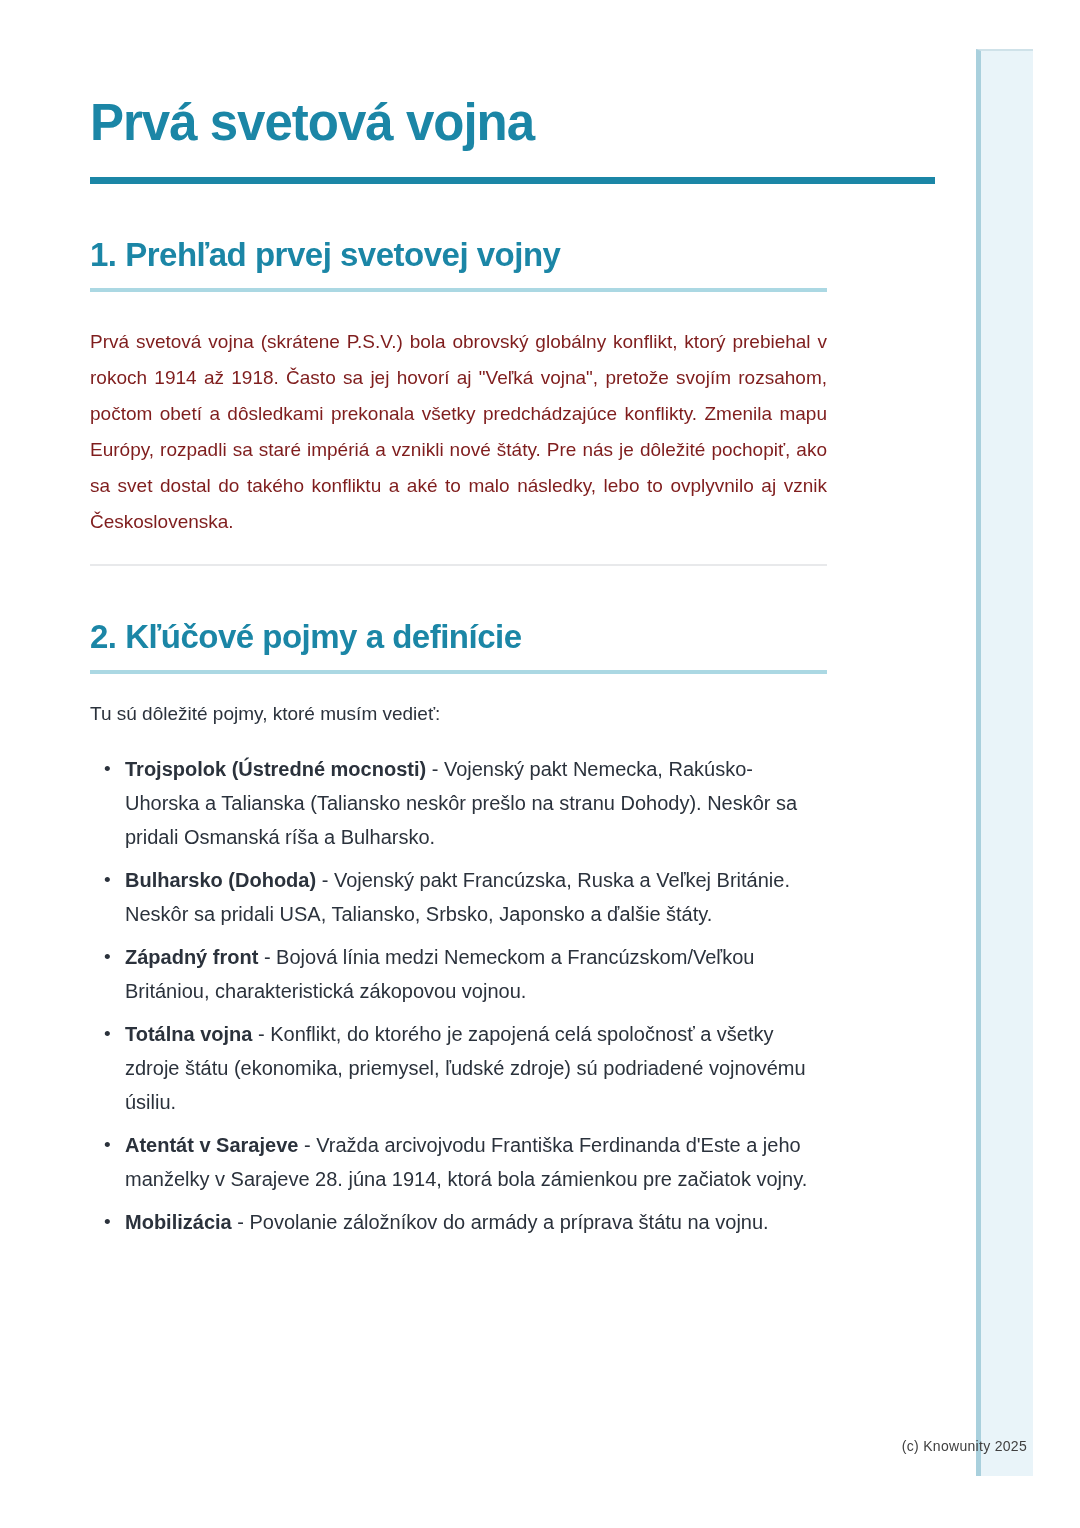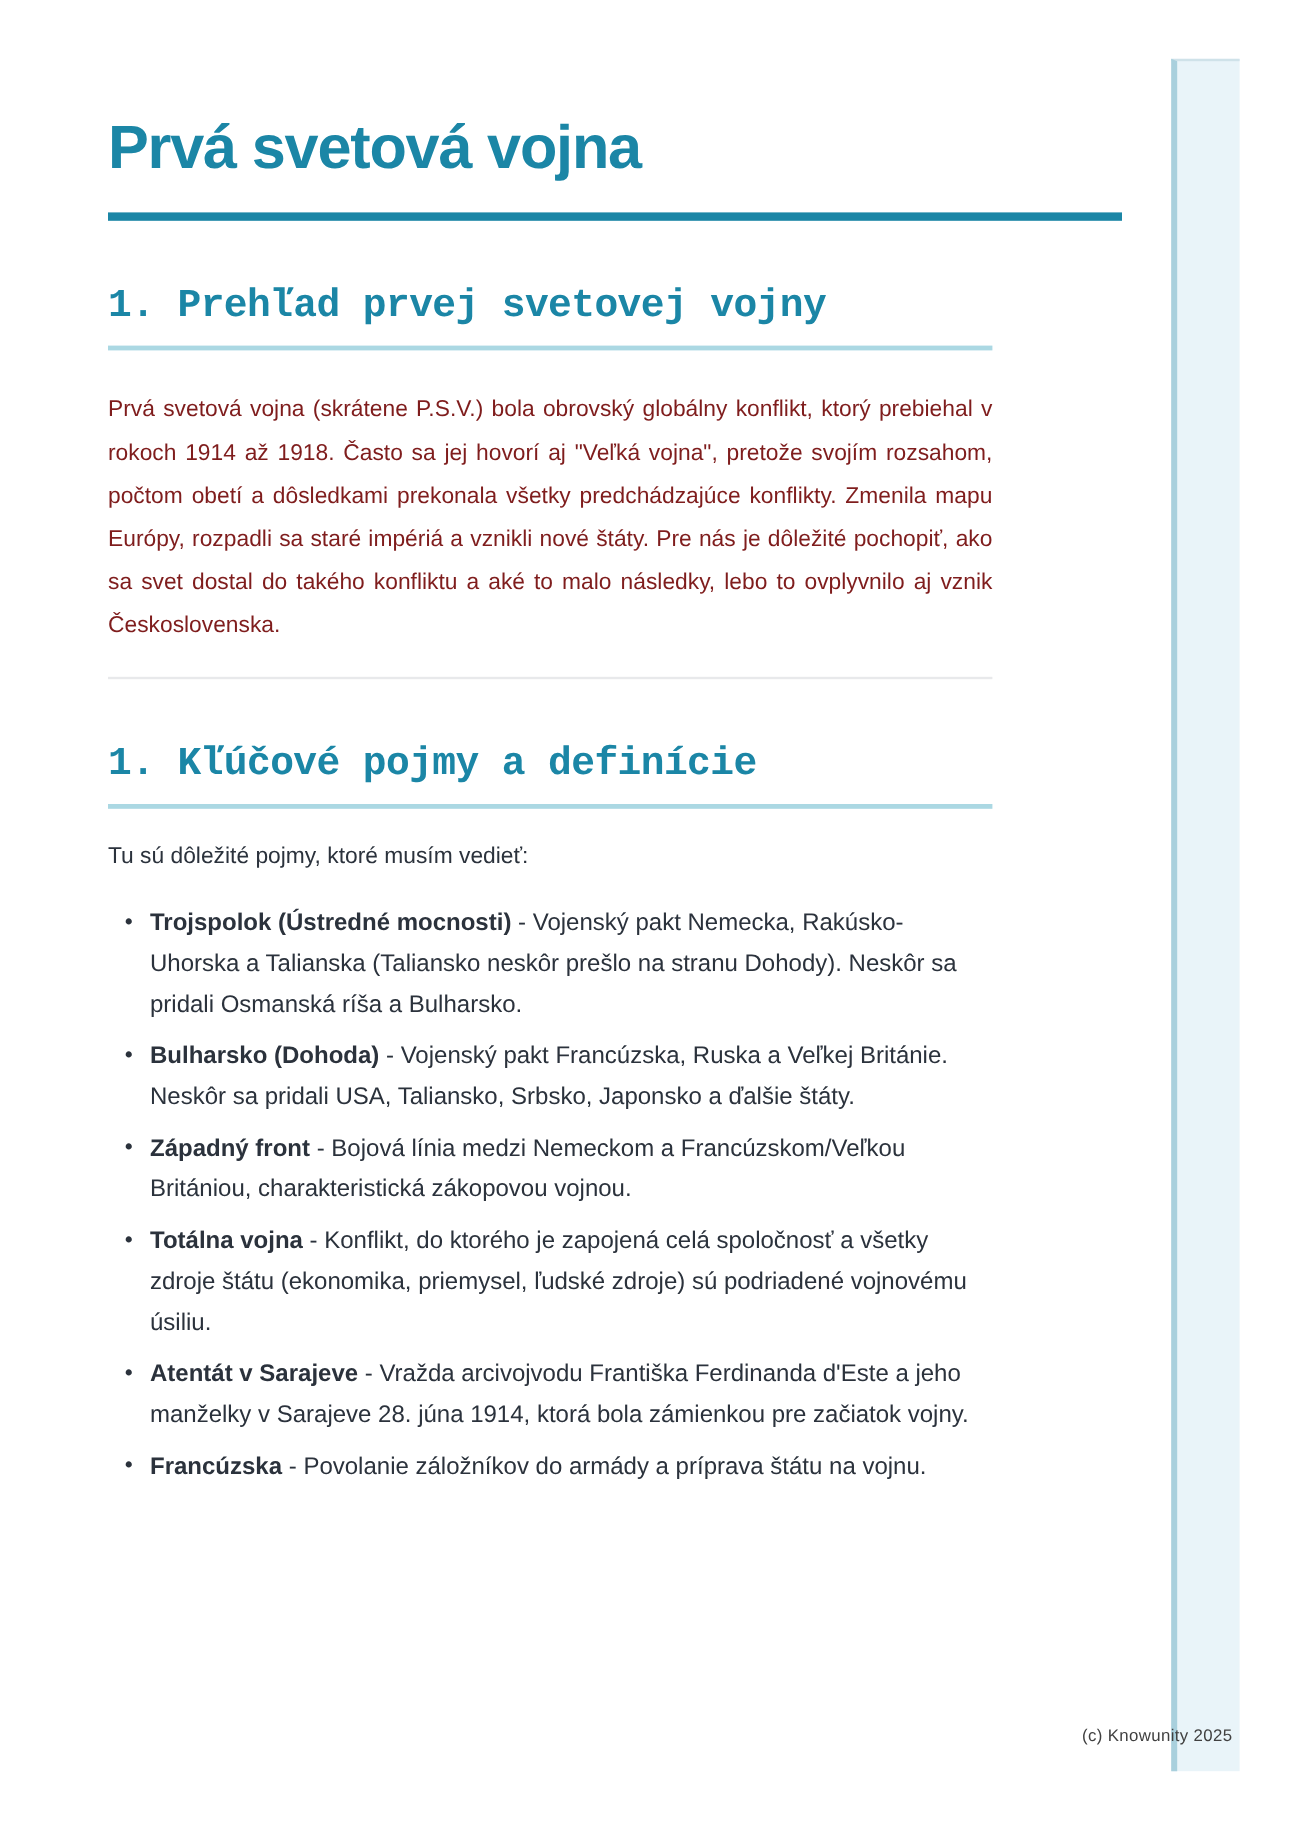--- a/index.html
+++ b/index.html
@@ -39,21 +39,20 @@
     background:#1b86a6;
     margin-top:24px;
   }
   h2{
     margin:52px 0 0 0;
     font-size:33px;
     line-height:1.15;
     font-weight:bold;
     letter-spacing:-0.5px;
     color:#1b86a6;
-    font-family:Liberation Mono, monospace;
   }
   .h-rule{
     width:737px;height:4px;
     background:#abd8e3;
     margin-top:14px;
   }
   .para{
     margin:32px 0 0 0;
     font-size:19px;
     line-height:36px;
@@ -114,21 +113,21 @@
 
   <section>
     <h2>1. Prehľad prvej svetovej vojny</h2>
     <div class="h-rule"></div>
     <p class="para">Prvá svetová vojna (skrátene P.S.V.) bola obrovský globálny konflikt, ktorý prebiehal v rokoch 1914 až 1918. Často sa jej hovorí aj "Veľká vojna", pretože svojím rozsahom, počtom obetí a dôsledkami prekonala všetky predchádzajúce konflikty. Zmenila mapu Európy, rozpadli sa staré impériá a vznikli nové štáty. Pre nás je dôležité pochopiť, ako sa svet dostal do takého konfliktu a aké to malo následky, lebo to ovplyvnilo aj vznik Československa.</p>
   </section>
 
   <div class="divider"></div>
 
   <section>
-    <h2>1. Kľúčové pojmy a definície</h2>
+    <h2>2. Kľúčové pojmy a definície</h2>
     <div class="h-rule"></div>
     <p class="intro">Tu sú dôležité pojmy, ktoré musím vedieť:</p>
 
     <ul class="terms">
       <li>
         <strong>Trojspolok (Ústredné mocnosti)</strong>
         <span>- Vojenský pakt Nemecka, Rakúsko-Uhorska a Talianska (Taliansko neskôr prešlo na stranu Dohody). Neskôr sa pridali Osmanská ríša a Bulharsko.</span>
       </li>
       <li>
         <strong>Bulharsko (Dohoda)</strong>
@@ -140,20 +139,20 @@
       </li>
       <li>
         <strong>Totálna vojna</strong>
         <span>- Konflikt, do ktorého je zapojená celá spoločnosť a všetky zdroje štátu (ekonomika, priemysel, ľudské zdroje) sú podriadené vojnovému úsiliu.</span>
       </li>
       <li>
         <strong>Atentát v Sarajeve</strong>
         <span>- Vražda arcivojvodu Františka Ferdinanda d'Este a jeho manželky v Sarajeve 28. júna 1914, ktorá bola zámienkou pre začiatok vojny.</span>
       </li>
       <li>
-        <strong>Francúzska</strong>
+        <strong>Mobilizácia</strong>
         <span>- Povolanie záložníkov do armády a príprava štátu na vojnu.</span>
       </li>
     </ul>
   </section>
 </main>
 
 <div class="footer">(c) Knowunity 2025</div>
 
 </body></html>

